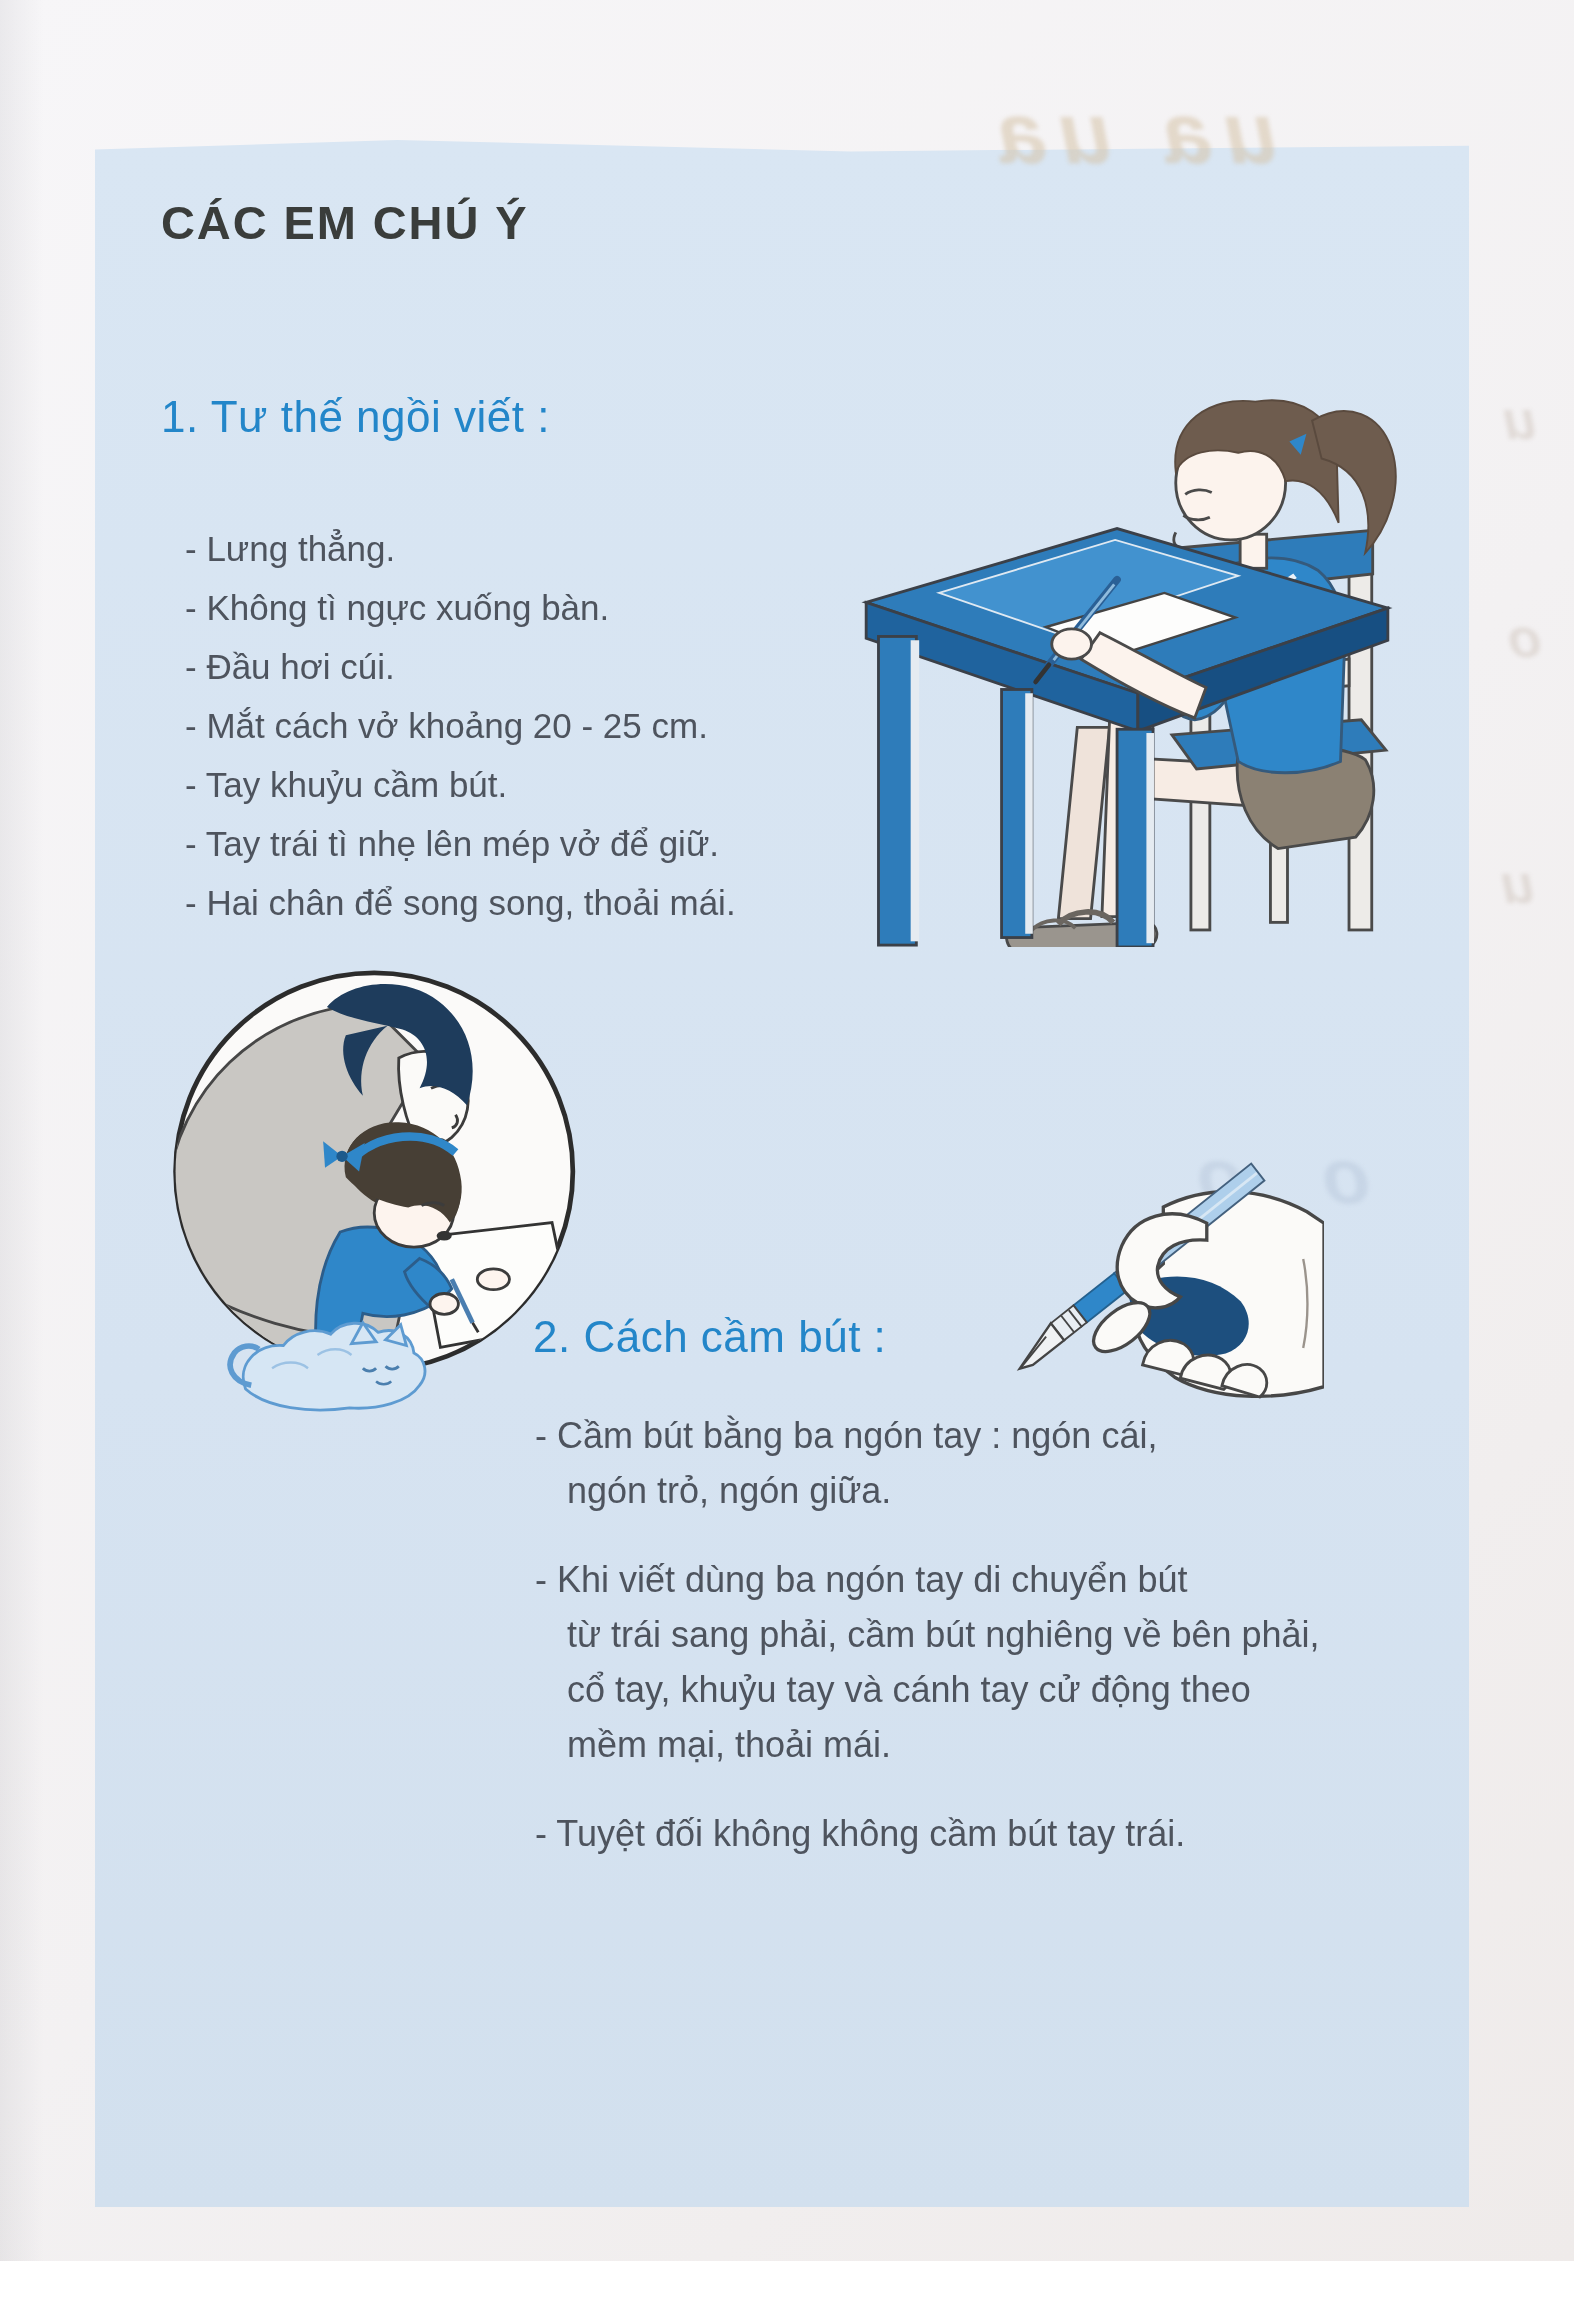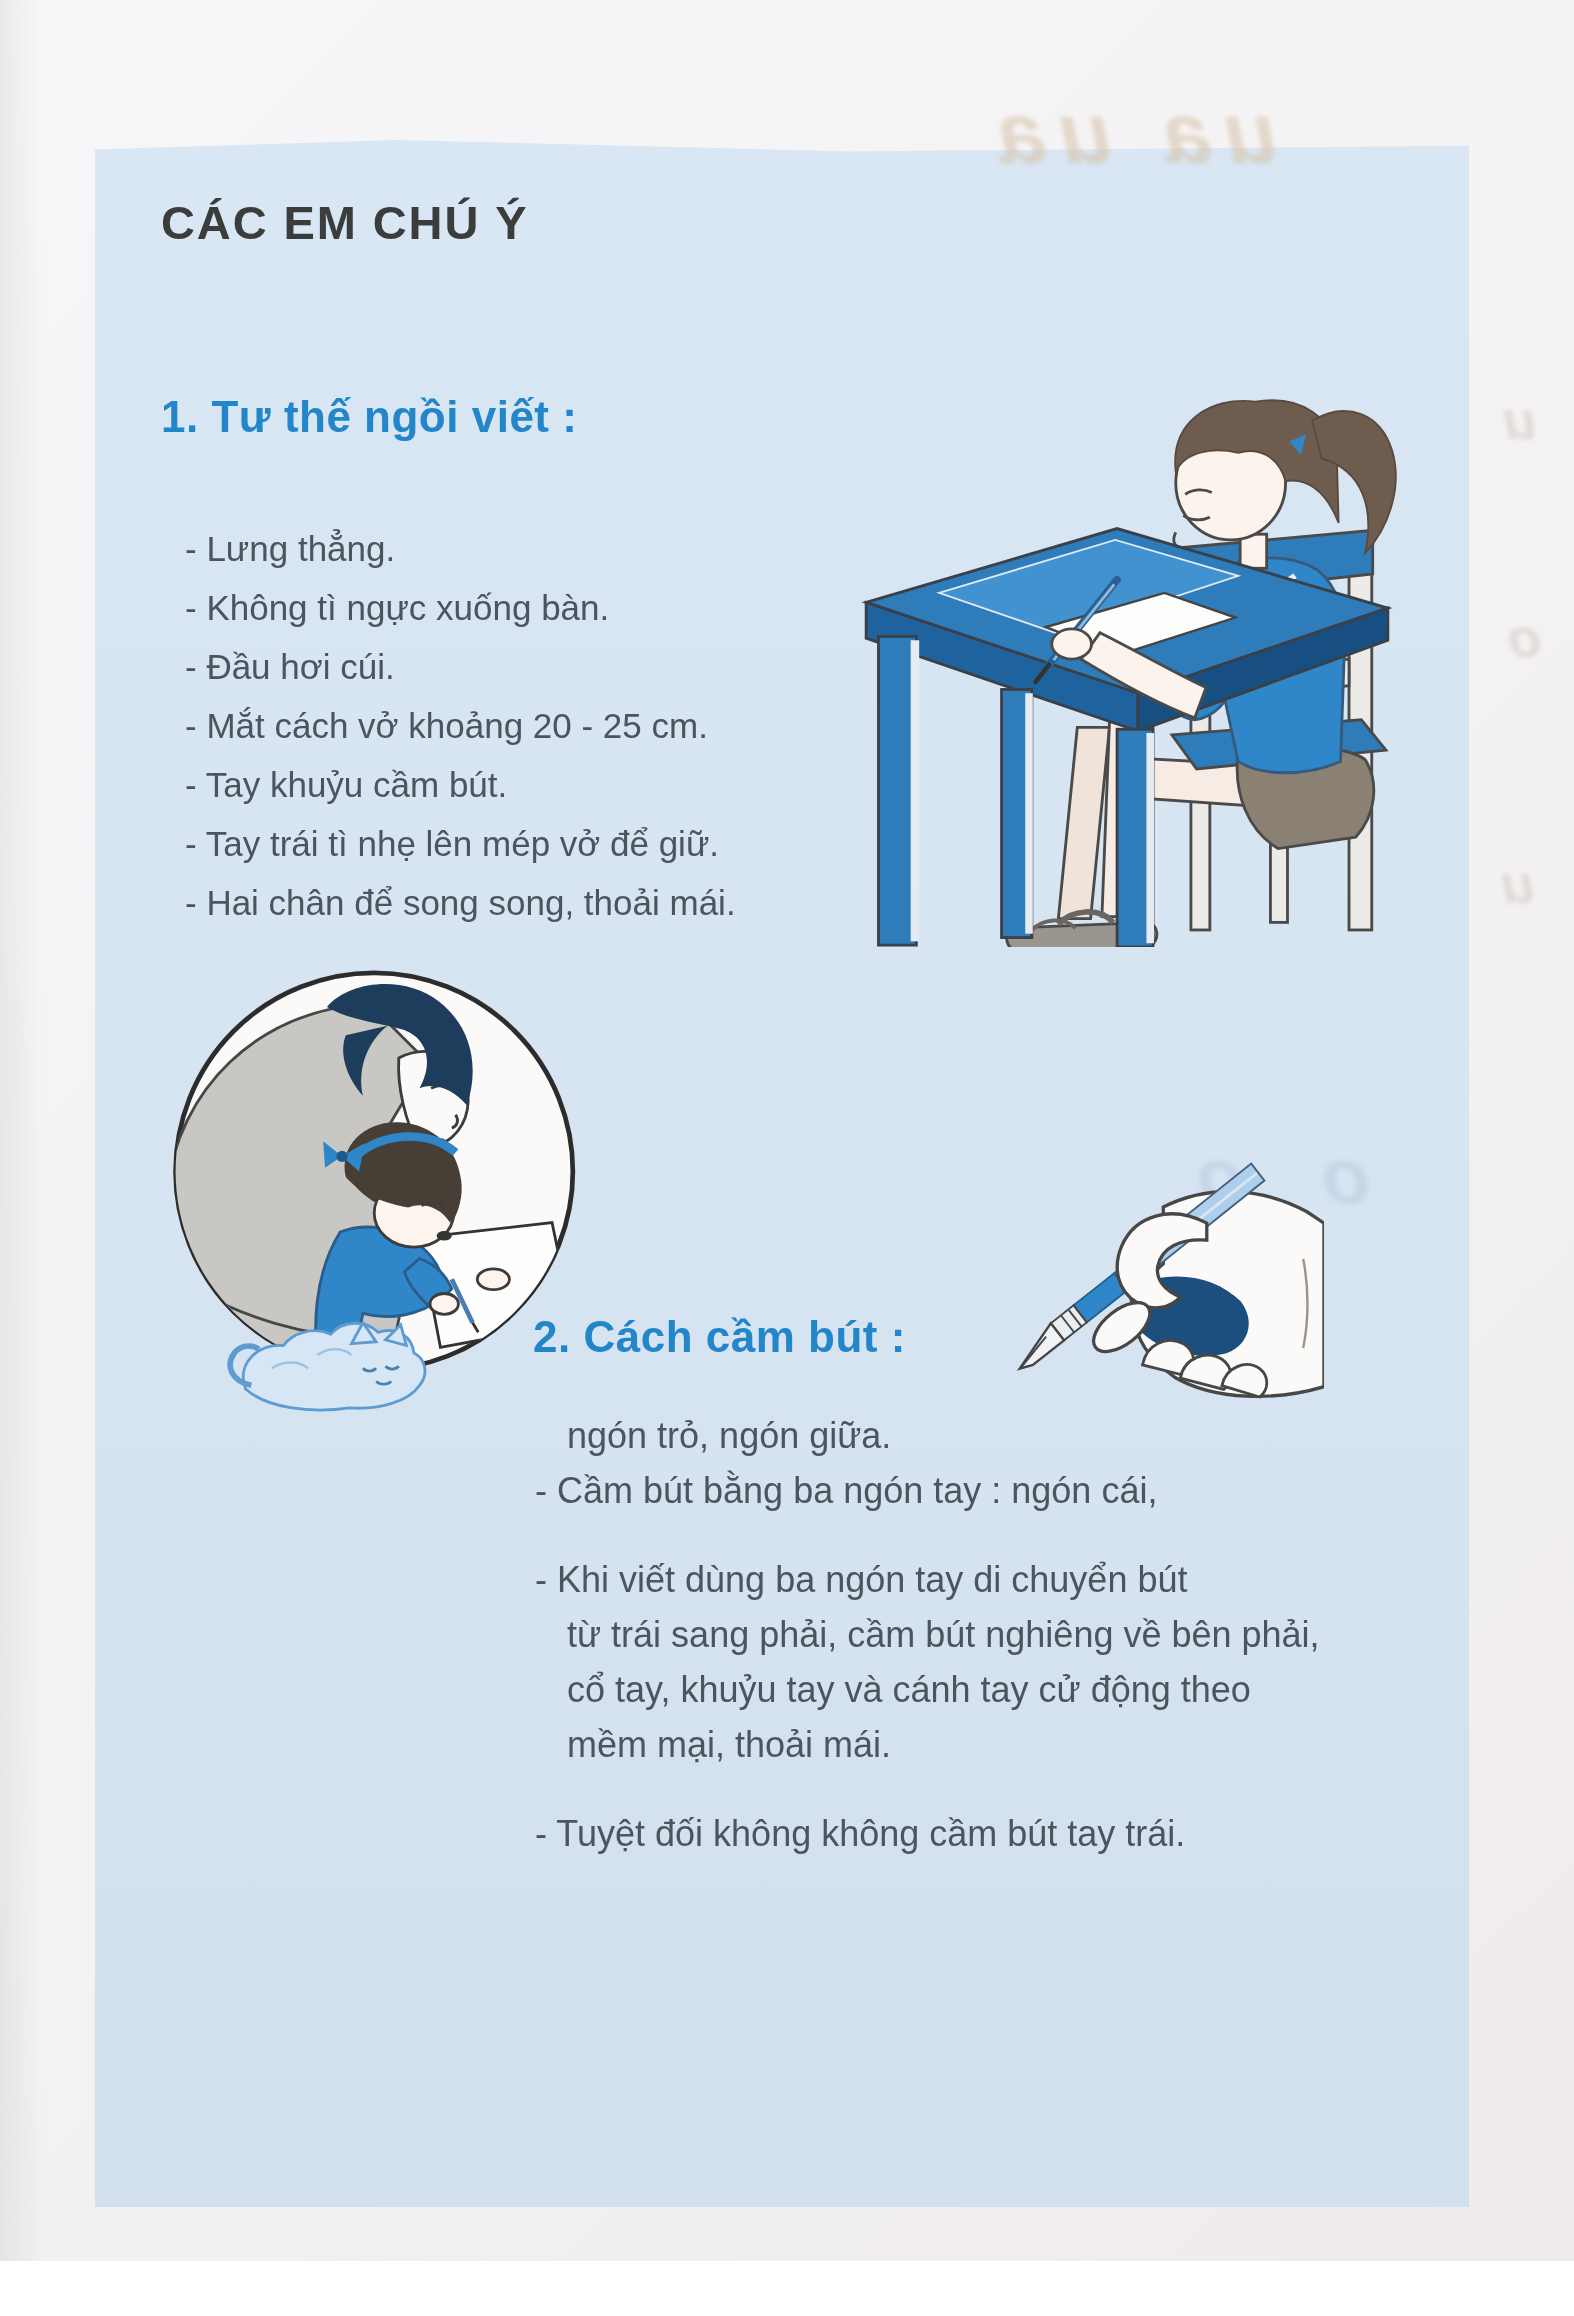--- a/index.html
+++ b/index.html
@@ -6,21 +6,21 @@
   body{font-family:"Liberation Sans","DejaVu Sans",sans-serif;}
   .page{position:relative;width:1575px;height:2261px;overflow:hidden;
         background:linear-gradient(135deg,#f7f6f8 0%,#f3f1f2 55%,#efebea 100%);}
   .page::before{content:"";position:absolute;left:0;top:0;width:44px;height:100%;
         background:linear-gradient(90deg,rgba(120,120,130,.10),rgba(120,120,130,0));pointer-events:none;}
   .panel{position:absolute;left:95px;top:140px;width:1374px;height:2067px;
         background:linear-gradient(180deg,#d9e6f3 0%,#d6e3f1 60%,#d2e0ee 100%);
         clip-path:polygon(0 9.5px,22% 0,55% 11.4px,100% 5.7px,100% 100%,0 100%);}
   .title{position:absolute;left:161px;top:195px;font-size:47px;font-weight:700;
         letter-spacing:1.9px;color:#3a3d3b;}
-  .h-blue{position:absolute;font-weight:700;color:#2386c9;font-size:44px;letter-spacing:0.5px;text-align:right;}
+  .h-blue{position:absolute;font-weight:400;color:#2386c9;font-size:44px;letter-spacing:0.5px;text-align:right;}
   #h1{left:161px;top:392px;}
   #h2{left:533px;top:1312px;}
   .list1{position:absolute;left:185px;top:519px;font-size:35px;color:#4e545e;line-height:59px;white-space:nowrap;}
   .list2{position:absolute;left:535px;top:1408px;font-size:36px;color:#4e545e;}
   .b2{margin-bottom:34px;}
   .b2 .line{line-height:55px;white-space:nowrap;}
   .b2 .cont{padding-left:32px;}
   .ghost{position:absolute;font-style:italic;filter:blur(1.9px);transform:scaleX(-1);
         pointer-events:none;font-weight:700;}
   #ghost-top{left:984px;top:83px;font-size:87px;color:rgba(213,194,168,.55);letter-spacing:13.2px;}
@@ -189,22 +189,22 @@
     <path d="M 268,276 C 272,254 296,246 312,256 C 324,264 324,280 314,288 Z" fill="#fbfaf8" stroke="#474747" stroke-width="3"></path>
     <path d="M 312,284 C 316,264 338,256 352,266 C 362,274 362,288 352,296 Z" fill="#fbfaf8" stroke="#474747" stroke-width="3"></path>
 
     <ellipse cx="206" cy="222" rx="35" ry="18" transform="rotate(-38 206 222)" fill="#fbfaf8" stroke="#474747" stroke-width="3.5"></ellipse>
 
     <path d="M 398,150 C 404,180 404,215 398,244" fill="none" stroke="#9a938c" stroke-width="2.5"></path>
   </svg>
 
   <div class="list2">
     <div class="b2">
+      <div class="line">- Cầm bút bằng ba ngón tay : ngón cái,</div>
       <div class="line cont">ngón trỏ, ngón giữa.</div>
-      <div class="line">- Cầm bút bằng ba ngón tay : ngón cái,</div>
     </div>
     <div class="b2">
       <div class="line">- Khi viết dùng ba ngón tay di chuyển bút</div>
       <div class="line cont">từ trái sang phải, cầm bút nghiêng về bên phải,</div>
       <div class="line cont">cổ tay, khuỷu tay và cánh tay cử động theo</div>
       <div class="line cont">mềm mại, thoải mái.</div>
     </div>
     <div class="b2">
       <div class="line">- Tuyệt đối không không cầm bút tay trái.</div>
     </div>

